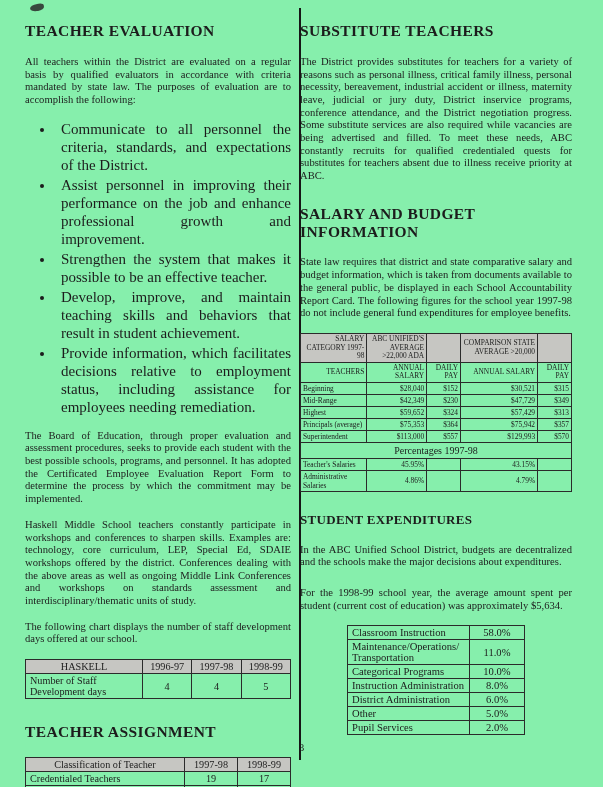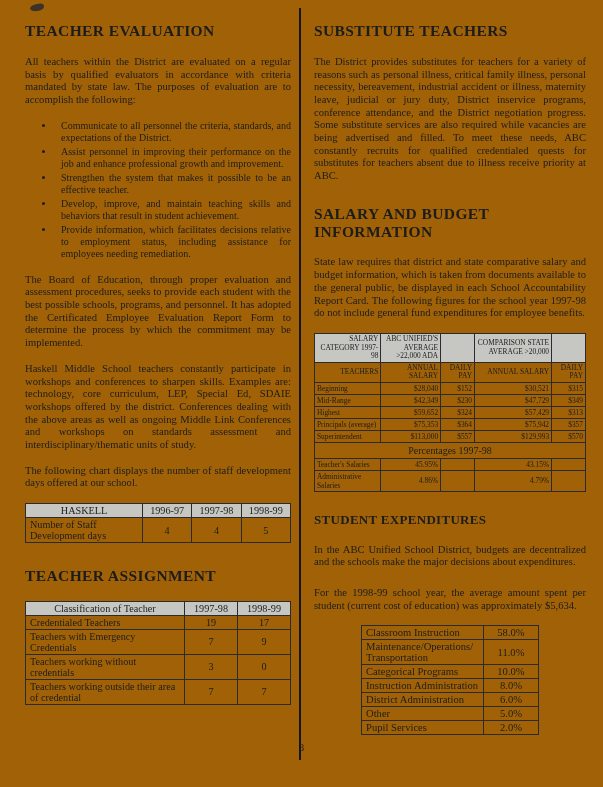--- a/index.html
+++ b/index.html
@@ -1,34 +1,34 @@
 <!DOCTYPE html>
 <html><head>
 <meta charset="utf-8">
 <style>
   html,body{margin:0;padding:0;}
   body{background:#d8d8d4;}
   .page{
     position:relative;
     width:603px;height:787px;
-    background:#a16207;
+    background:#86efac;
     font-family:"Liberation Serif","DejaVu Serif",serif;
     color:#1c1c1c;
     overflow:hidden;
     box-shadow:0 0 4px rgba(0,0,0,.3);
   }
   .smudge{position:absolute;left:30px;top:4px;width:14px;height:7px;background:#2a2a2a;border-radius:60% 40% 50% 50%;transform:rotate(-8deg);opacity:.85;}
   .divider{position:absolute;left:299px;top:8px;width:2px;height:752px;background:#161616;}
   .col{position:absolute;top:22px;}
   .col-left{left:25px;width:266px;}
-  .col-right{left:314px;width:272px;}
+  .col-right{left:300px;width:272px;}
   h1{font-size:15.5px;font-weight:bold;letter-spacing:.4px;margin:0 0 16px 0;line-height:1.15;}
   p{font-size:10.6px;line-height:1.2;text-align:justify;margin:0 0 13px 0;}
   ul{margin:2px 0 14px 0;padding:0 0 0 30px;}
-  li{font-size:10px;line-height:1.2;text-align:justify;margin:0 0 2px 0;padding-left:6px;}
+  li{font-size:15px;line-height:1.2;text-align:justify;margin:0 0 2px 0;padding-left:6px;}
   table{border-collapse:collapse;font-size:10.2px;width:100%;}
   td,th{border:1.2px solid #2b2b2b;padding:1px 4px;font-weight:normal;vertical-align:middle;}
   .shaded{background:#c6c6c2;}
   .c{text-align:center;}
   .haskell-table{margin:4px 0 24px 0;}
   .class-table{margin:10px 0 0 0;}
   .class-table td.num{text-align:center;width:44px;}
   .salary-table{font-size:7.4px;margin:6px 0 10px 0;}
   .salary-table td{padding:1px 2px;border-width:1px;}
   .salary-table .hdr{text-align:right;line-height:1.15;}

